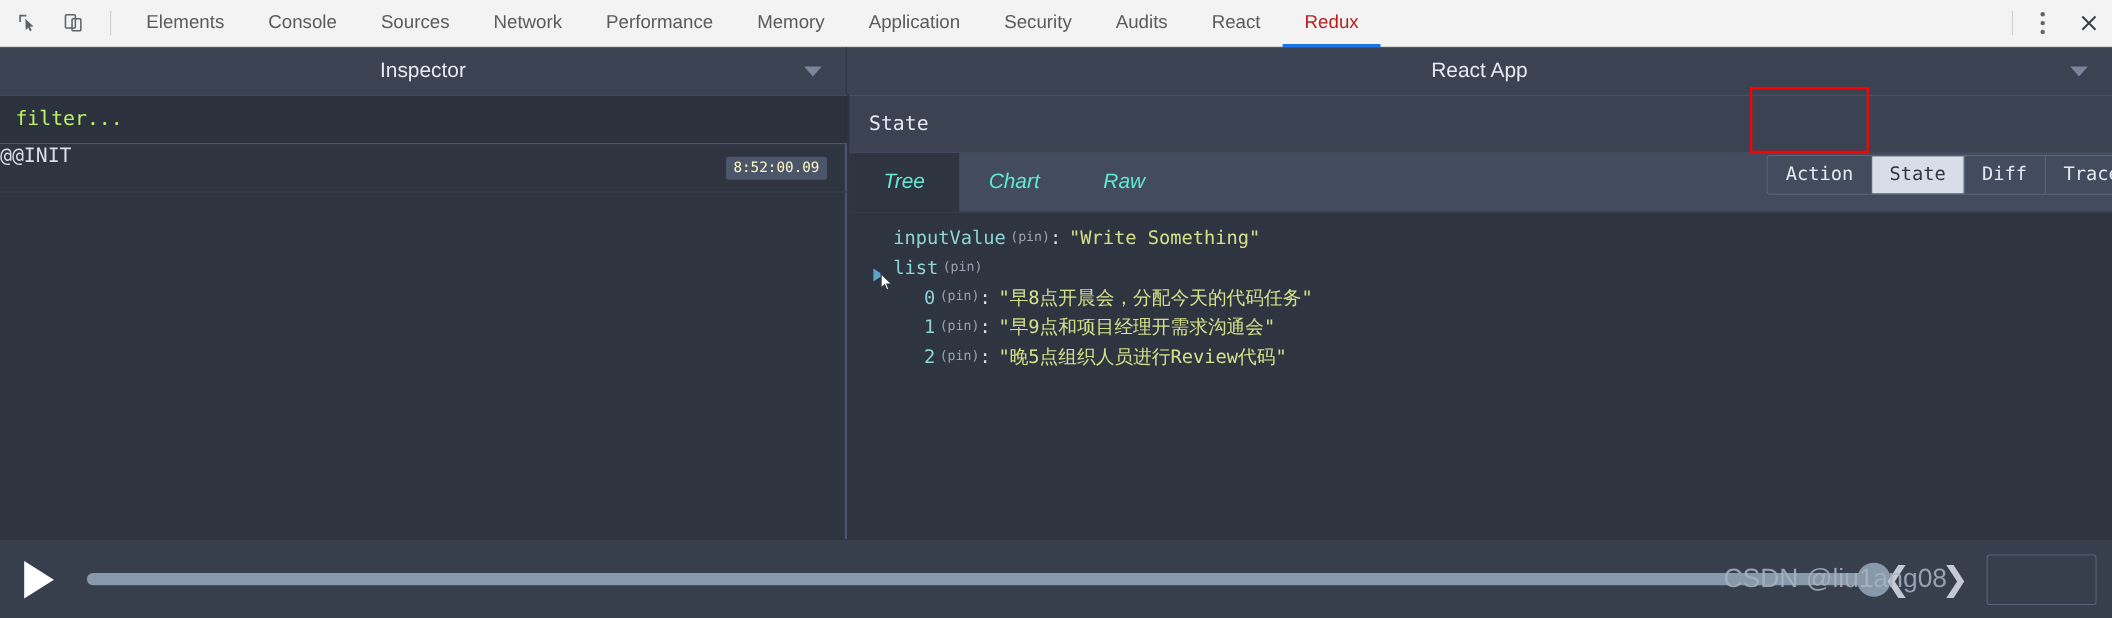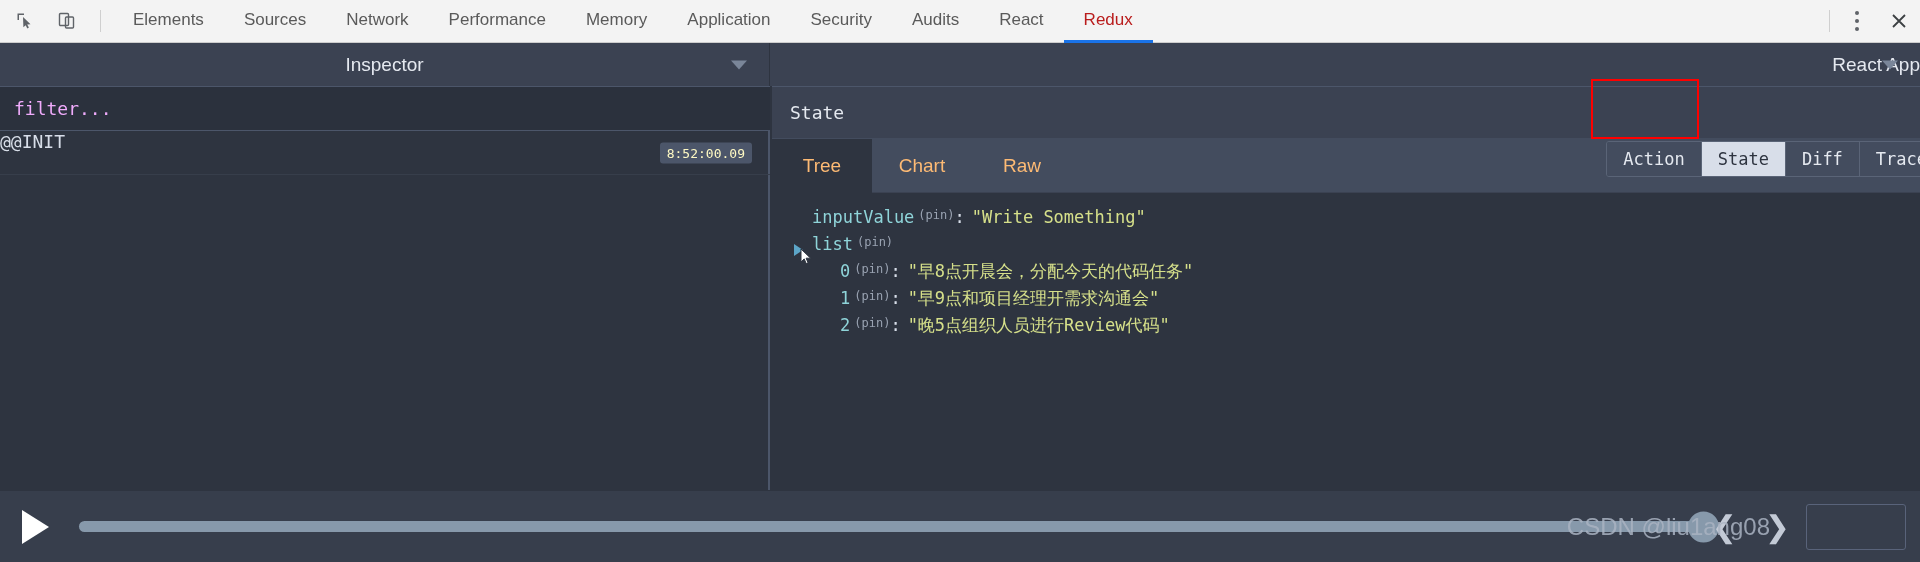--- a/index.html
+++ b/index.html
@@ -51,21 +51,21 @@
     position: absolute; left: 0; top: 43px; width: 1920px; height: 43px;
     display: flex;
   }
   .panel-header {
     position: relative; height: 43px;
     display: flex; align-items: center; justify-content: center;
     background: #3b4252;
     color: #e5e9f0; font-size: 19px;
   }
   .ph-left { width: 770px; border-right: 1px solid #2e3440; }
-  .ph-right { width: 1150px; justify-content: flex-end; }
+  .ph-right { width: 1150px; }
   .ph-caret {
     position: absolute; right: 22px; top: 50%; transform: translateY(-50%);
     width: 0; height: 0;
     border-left: 8px solid transparent; border-right: 8px solid transparent;
     border-top: 9px solid #7a8699;
     cursor: pointer;
   }
 
   
   .left-col {
@@ -74,21 +74,21 @@
     border-right: 2px solid #4c566a;
   }
   .filter-box {
     height: 45px; width: 770px;
     background: #2b313d;
     border-top: 1px solid #4c566a;
     border-bottom: 1px solid #4c566a;
     display: flex; align-items: center;
     padding: 0 0 0 14px;
     font-family: "DejaVu Sans Mono", monospace;
-    font-size: 18px; color: #f0abfc;
+    font-size: 18px; color: #bef264;
     cursor: text;
   }
   .log-list { position: relative; width: 770px; }
   .log-row {
     position: relative; height: 44px;
     display: flex; 
     border-bottom: 1px solid #373e4b;
     cursor: pointer;
   }
   .log-label {
@@ -142,21 +142,21 @@
   }
 
   .subtabs {
     display: flex; height: 54px; width: 1148px;
     background: #434c5e;
     border-bottom: 1px solid #3b4252;
   }
   .subtab {
     width: 100px; height: 54px;
     display: flex; align-items: center; justify-content: center;
-    color: #fdba74; font-size: 19px; cursor: pointer;
+    color: #5eead4; font-size: 19px; cursor: pointer; font-style: italic;
   }
   .subtab.active { background: #2e3440; }
 
   .tree {
     padding: 16px 0 0 22px;
     font-family: "DejaVu Sans Mono", monospace;
     font-size: 17px;
     line-height: 1.0;
   }
   .tree-row {
@@ -249,20 +249,21 @@
       <svg width="20" height="20" viewBox="0 0 20 20" aria-hidden="true">
         <rect x="2.5" y="2.5" width="9" height="12" rx="1" fill="none" stroke="#5f6368" stroke-width="1.4"></rect>
         <rect x="8.5" y="6" width="8" height="11" rx="1" fill="none" stroke="#5f6368" stroke-width="1.4"></rect>
       </svg>
     </div>
 
     <div class="dt-sep"></div>
 
     <div class="dt-tabs">
       <div class="dt-tab">Elements</div>
+      <div class="dt-tab">Console</div>
       <div class="dt-tab">Sources</div>
       <div class="dt-tab">Network</div>
       <div class="dt-tab">Performance</div>
       <div class="dt-tab">Memory</div>
       <div class="dt-tab">Application</div>
       <div class="dt-tab">Security</div>
       <div class="dt-tab">Audits</div>
       <div class="dt-tab">React</div>
       <div class="dt-tab active">Redux</div>
     </div>

